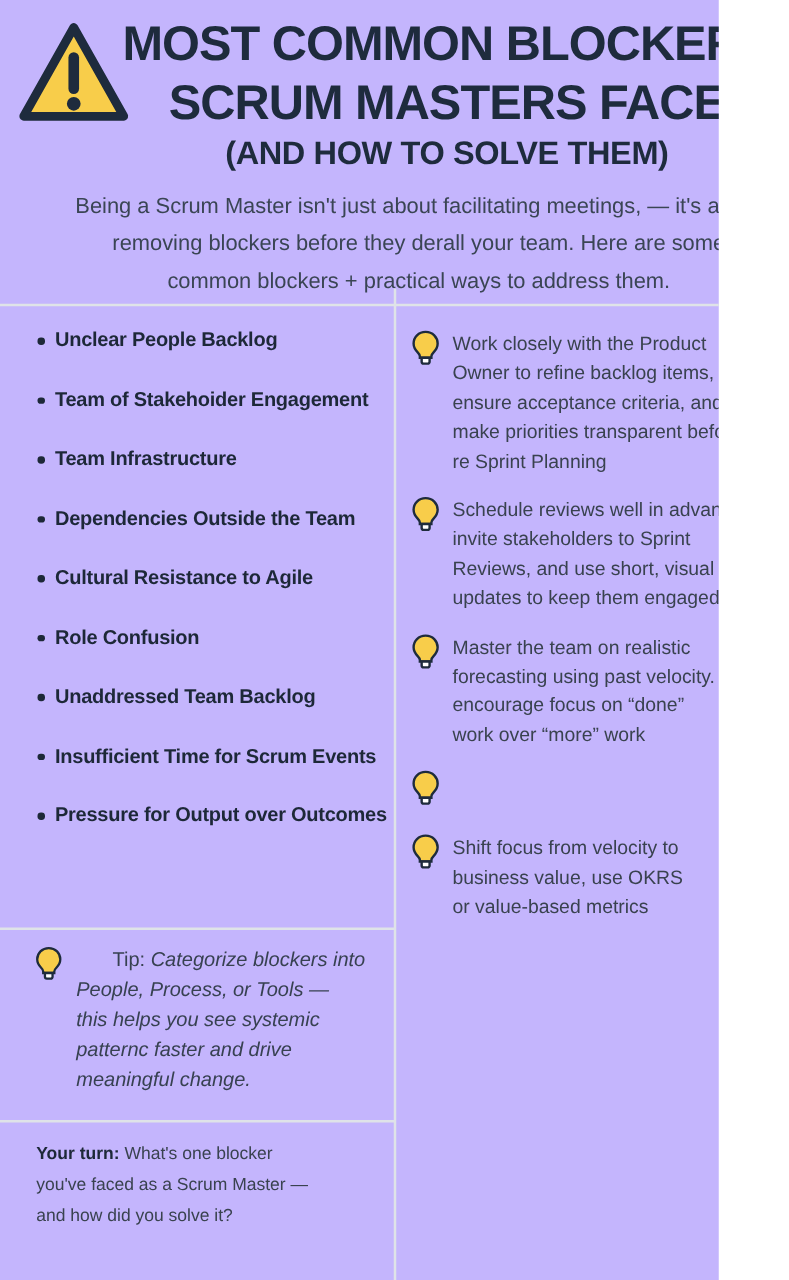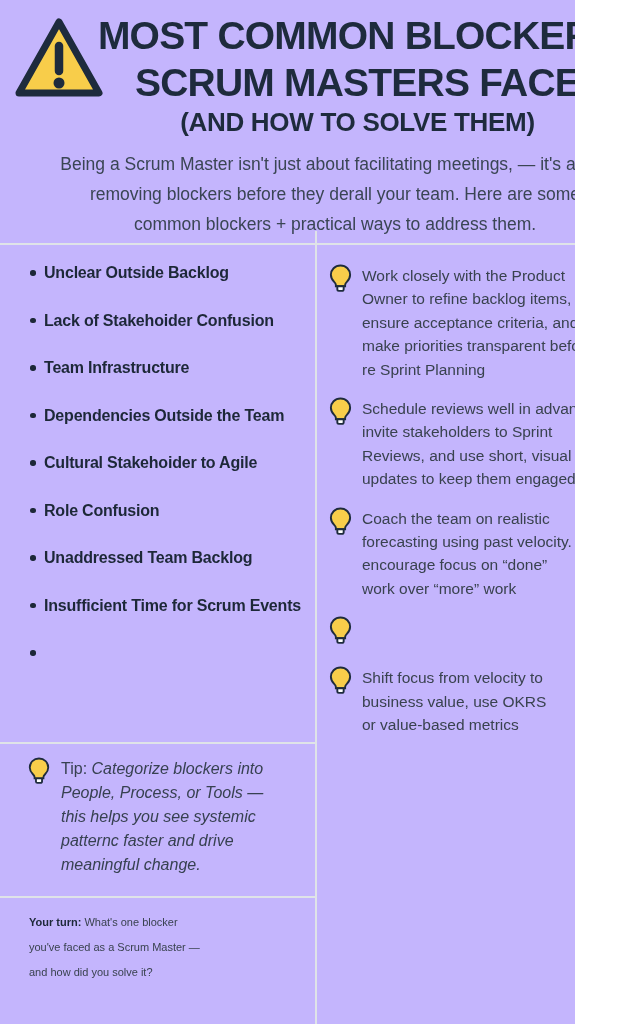--- a/index.html
+++ b/index.html
@@ -44,26 +44,26 @@
   .solutions { position:absolute; left:328px; top:264px; width:300px; }
   .solution { display:flex; gap:9px; margin-bottom:16px; align-items:flex-start; }
   .bulb { flex-shrink:0; margin-top:-1px; }
   .solution-text {
     font-size:15.5px; line-height:23.4px; color:#39424F;
     white-space:pre-line; width:270px;
   }
   
   .tip { position:absolute; left:27px; top:757px; display:flex; gap:10px; width:285px; }
   .tip-text { font-size:16px; line-height:24px; color:#374151; white-space:normal; width:250px; }
-  .tip-label { font-style:normal; }
+  .tip-label { font-style:normal;margin-left:29px; }
   .tip-body { font-style:italic; white-space:pre-line; }
   
   .your-turn {
     position:absolute; left:29px; top:910px; width:295px;
-    font-size:11px; line-height:25px; color:#39424F;
+    font-size:14px; line-height:25px; color:#39424F;
   }
   .your-turn-label { font-weight:bold; color:#1D2838; }
   .your-turn-body { white-space:pre-line; }
 </style>
 </head>
 <body>
 
 <div class="page">
 
   <div class="warning-icon">
@@ -81,29 +81,29 @@
   <div class="intro">Being a Scrum Master isn't just about facilitating meetings, — it's about
 removing blockers before they derall your team. Here are some
 common blockers + practical ways to address them.</div>
 
   <div class="divider div-top"></div>
   <div class="divider div-vert"></div>
   <div class="divider div-tip"></div>
   <div class="divider div-turn"></div>
 
   <div class="blockers">
-    <div class="blocker"><span class="dot"></span><span class="blocker-text">Unclear Outside Backlog</span></div>
-    <div class="blocker"><span class="dot"></span><span class="blocker-text">Lack of Stakehoider Confusion</span></div>
+    <div class="blocker"><span class="dot"></span><span class="blocker-text">Unclear People Backlog</span></div>
+    <div class="blocker"><span class="dot"></span><span class="blocker-text">Team of Stakehoider Engagement</span></div>
     <div class="blocker"><span class="dot"></span><span class="blocker-text">Team Infrastructure</span></div>
     <div class="blocker"><span class="dot"></span><span class="blocker-text">Dependencies Outside the Team</span></div>
-    <div class="blocker"><span class="dot"></span><span class="blocker-text">Cultural Stakehoider to Agile</span></div>
+    <div class="blocker"><span class="dot"></span><span class="blocker-text">Cultural Resistance to Agile</span></div>
     <div class="blocker"><span class="dot"></span><span class="blocker-text">Role Confusion</span></div>
     <div class="blocker"><span class="dot"></span><span class="blocker-text">Unaddressed Team Backlog</span></div>
     <div class="blocker"><span class="dot"></span><span class="blocker-text">Insufficient Time for Scrum Events</span></div>
-    <div class="blocker"><span class="dot"></span></div>
+    <div class="blocker"><span class="dot"></span><span class="blocker-text">Pressure for Output over Outcomes</span></div>
   </div>
 
   <div class="solutions">
     <div class="solution">
       <span class="bulb"><svg width="25" height="31" viewBox="0 0 26 32">
             <path d="M13 2.5 C18.8 2.5 23 6.8 23 12.2 c0 3.4-1.7 5.6-3.4 7.3-1 1-1.8 1.8-1.8 3.2 V24 H8.2 v-1.3 c0-1.4-.8-2.2-1.8-3.2 C4.7 17.8 3 15.6 3 12.2 3 6.8 7.2 2.5 13 2.5 Z" fill="#F8CD4A" stroke="#1E2B3D" stroke-width="2"></path>
             <path d="M9.7 24 h6.6 v3.3 a1.6 1.6 0 0 1 -1.6 1.6 h-3.4 a1.6 1.6 0 0 1 -1.6 -1.6 Z" fill="#ffffff" stroke="#1E2B3D" stroke-width="2"></path>
           </svg></span>
       <span class="solution-text">Work closely with the Product
 Owner to refine backlog items,
@@ -119,21 +119,21 @@
       <span class="solution-text">Schedule reviews well in advance,
 invite stakeholders to Sprint
 Reviews, and use short, visual
 updates to keep them engaged</span>
     </div>
     <div class="solution">
       <span class="bulb"><svg width="25" height="31" viewBox="0 0 26 32">
             <path d="M13 2.5 C18.8 2.5 23 6.8 23 12.2 c0 3.4-1.7 5.6-3.4 7.3-1 1-1.8 1.8-1.8 3.2 V24 H8.2 v-1.3 c0-1.4-.8-2.2-1.8-3.2 C4.7 17.8 3 15.6 3 12.2 3 6.8 7.2 2.5 13 2.5 Z" fill="#F8CD4A" stroke="#1E2B3D" stroke-width="2"></path>
             <path d="M9.7 24 h6.6 v3.3 a1.6 1.6 0 0 1 -1.6 1.6 h-3.4 a1.6 1.6 0 0 1 -1.6 -1.6 Z" fill="#ffffff" stroke="#1E2B3D" stroke-width="2"></path>
           </svg></span>
-      <span class="solution-text">Coach the team on realistic
+      <span class="solution-text">Master the team on realistic
 forecasting using past velocity.
 encourage focus on “done”
 work over “more” work</span>
     </div>
     <div class="solution">
       <span class="bulb"><svg width="25" height="31" viewBox="0 0 26 32">
             <path d="M13 2.5 C18.8 2.5 23 6.8 23 12.2 c0 3.4-1.7 5.6-3.4 7.3-1 1-1.8 1.8-1.8 3.2 V24 H8.2 v-1.3 c0-1.4-.8-2.2-1.8-3.2 C4.7 17.8 3 15.6 3 12.2 3 6.8 7.2 2.5 13 2.5 Z" fill="#F8CD4A" stroke="#1E2B3D" stroke-width="2"></path>
             <path d="M9.7 24 h6.6 v3.3 a1.6 1.6 0 0 1 -1.6 1.6 h-3.4 a1.6 1.6 0 0 1 -1.6 -1.6 Z" fill="#ffffff" stroke="#1E2B3D" stroke-width="2"></path>
           </svg></span>
     </div>

